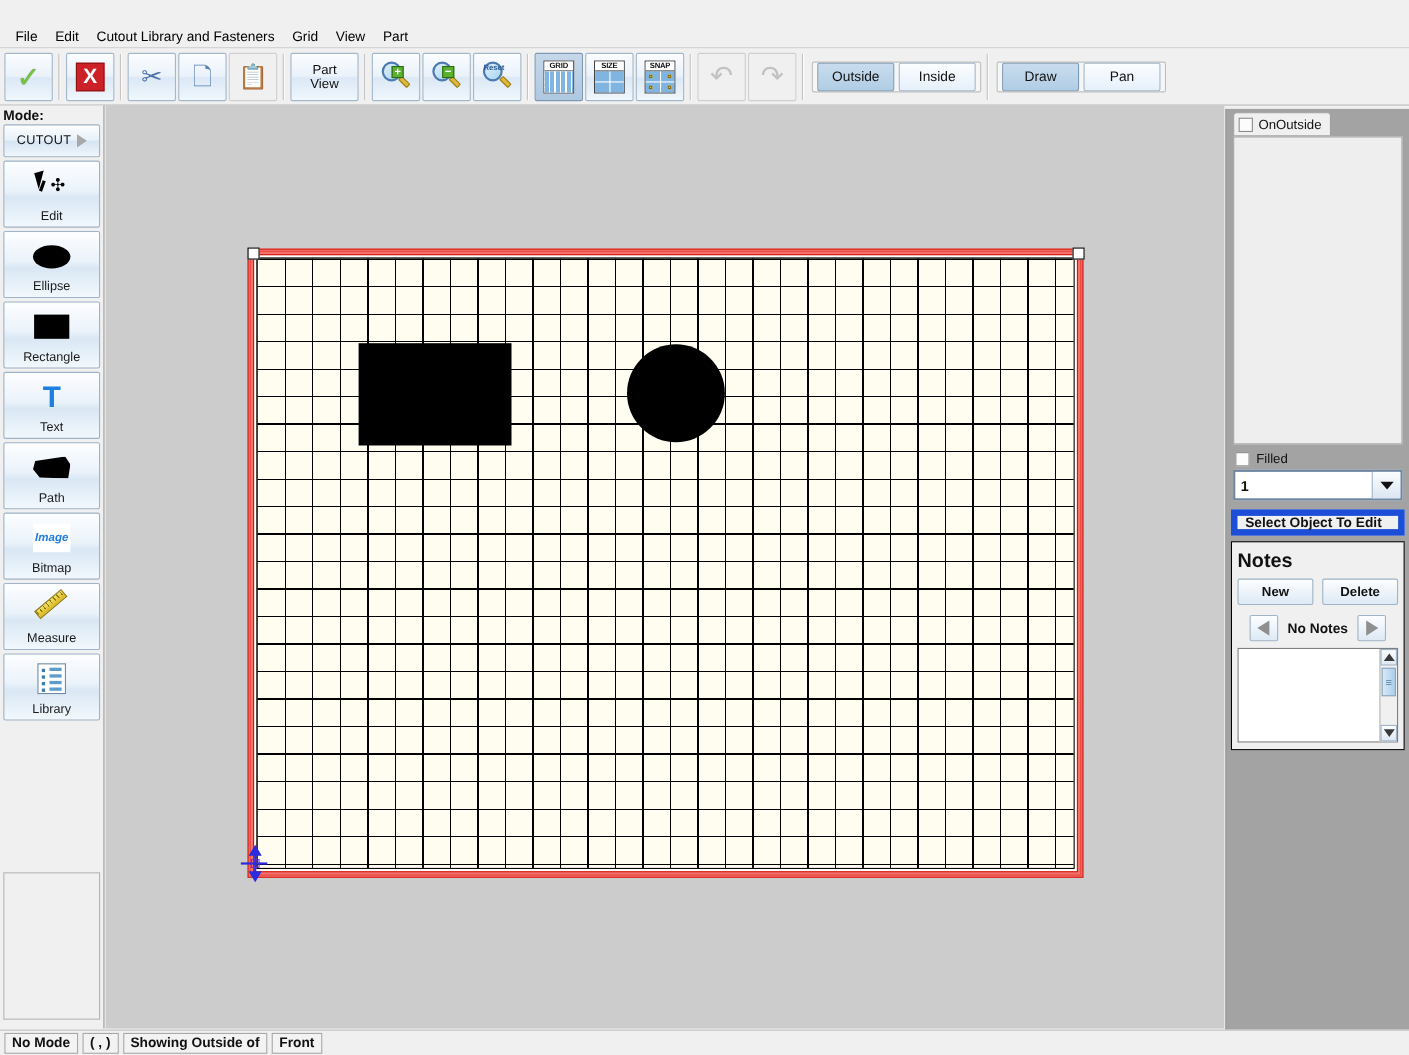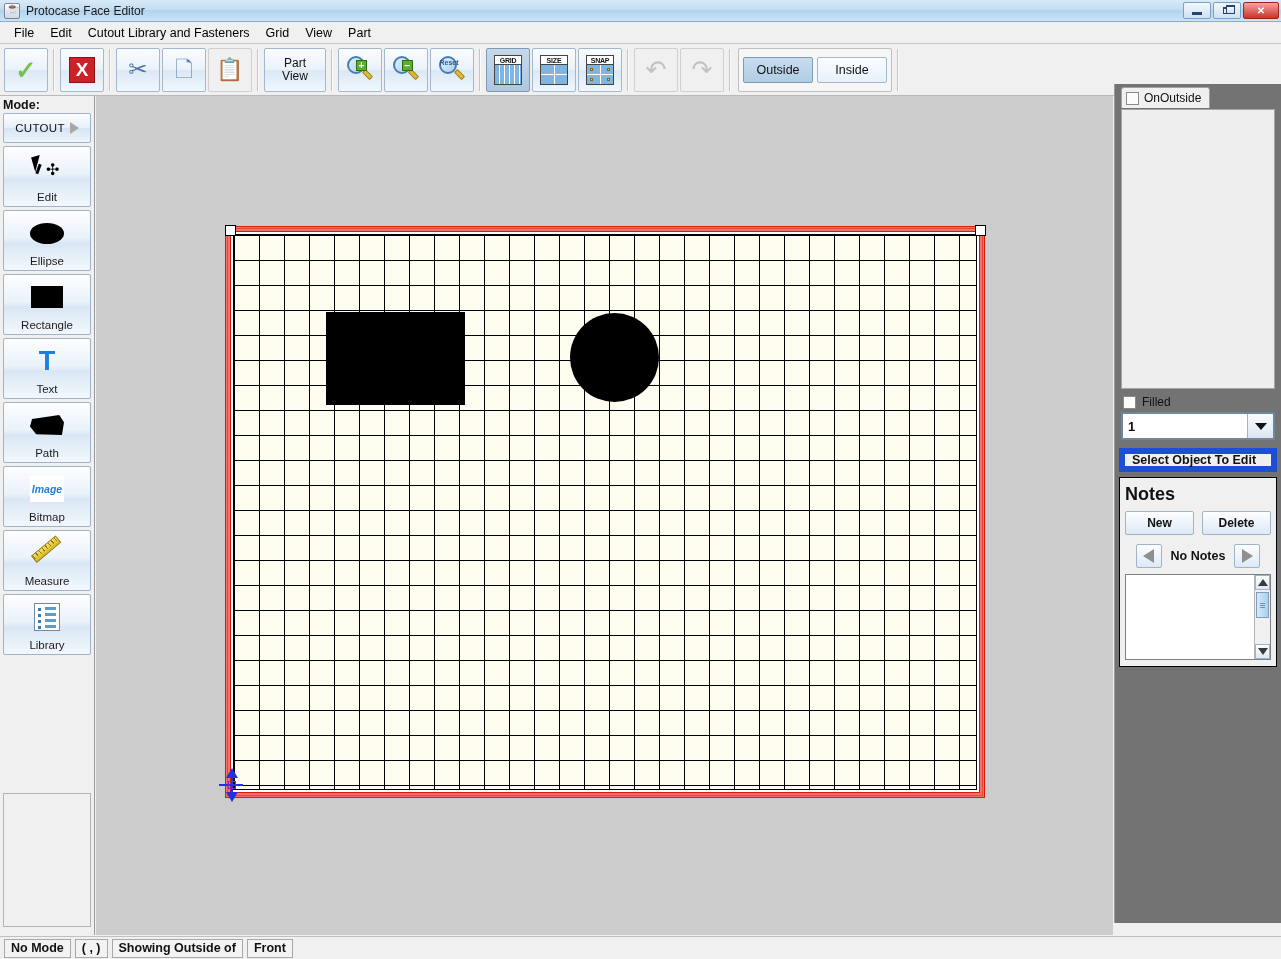--- a/index.html
+++ b/index.html
@@ -131,21 +131,21 @@
       repeating-linear-gradient(to right, #7fb5e0 0 4px, #fff 4px 5px),
       repeating-linear-gradient(to bottom, #7fb5e0 0 4px, #fff 4px 5px);
   }
   .gridbtn.dense .cells::before, .gridbtn.dense .cells::after { display: none; }
   .gridbtn.snap .cells { background: #7fb5e0; }
   .gridbtn.snap .dot {
     position:absolute; width: 3px; height:3px; background:#f2d23a; border:1px solid #8a6d06;
   }
   .toggle-group {
     display: flex; border: 1px solid #bfbfbf; border-radius: 2px; padding: 2px;
-    background: #f6f6f6; margin-left: 2px; height: 44px; align-items: center;
+    background: #f6f6f6; margin-left: 2px; height: 28px; align-items: center;
   }
   .tgl {
     height: 26px; min-width: 70px; padding: 0 12px; border: 1px solid #a3b8cc; border-radius: 2px;
     display: flex; align-items: center; justify-content: center; font-size: 12.5px; color: #111;
     background: linear-gradient(to bottom,#fbfdff,#e6f0fa);
     margin: 0 2px;
   }
   .tgl.on { background: linear-gradient(to bottom,#c9dcee,#b0cde5); border-color: #7d9ab5; }
 
   
@@ -271,22 +271,22 @@
     border-width: 0 6px 10px 6px; border-color: transparent transparent #2b2be0 transparent;
   }
   .origin .arr-dn {
     left: 11px; top: 22px;
     border-width: 10px 6px 0 6px; border-color: #2b2be0 transparent transparent transparent;
   }
   .origin .sq { position: absolute; left: 13px; top: 11px; width: 8px; height: 8px; border: 1px solid #6d2bd0; }
 
   
   .rightpanel {
-    position: absolute; left: 1114px; top: 84px; width: 167px; height: 839px;
-    background: #737373; border-left: 1px solid #9a9a9a;
+    position: absolute; left: 1114px; top: 99px; width: 167px; height: 839px;
+    background: #a3a3a3; border-left: 1px solid #9a9a9a;
   }
   .tabstrip { height: 25px; position: relative; }
   .tab {
     position: absolute; left: 6px; top: 3px; height: 21px; padding: 0 8px 0 4px;
     background: #f0f0f0; border: 1px solid #a0a0a0; border-bottom: none;
     border-radius: 3px 3px 0 0; display: flex; align-items: center; gap: 5px;
     font-size: 12px; color: #111;
   }
   .cb {
     width: 13px; height: 13px; border: 1px solid #8a8a8a; background: #fcfcfc;
@@ -370,33 +370,20 @@
     border: 1px solid #a8a8a8; background: #f3f3f3; height: 19px;
     display: flex; align-items: center; padding: 0 6px;
     font-size: 12.5px; font-weight: bold; color: #111;
   }
 </style>
 </head>
 <body>
 
 <div id="app">
 
-  <div class="titlebar">
-    <div class="title-icon"></div>
-    <div class="title-text">Protocase Face Editor</div>
-    <div class="win-btns">
-      <div class="win-btn">
-          <div class="mini-bar"></div>
-        </div>
-      <div class="win-btn">
-          <div class="mini-sq"></div>
-        </div>
-      <div class="win-btn close">✕</div>
-    </div>
-  </div>
 
   <div class="menubar">
     <div class="menu-item">File</div>
     <div class="menu-item">Edit</div>
     <div class="menu-item">Cutout Library and Fasteners</div>
     <div class="menu-item">Grid</div>
     <div class="menu-item">View</div>
     <div class="menu-item">Part</div>
   </div>
 
@@ -477,20 +464,24 @@
     </div>
     <div class="tbtn flat">
       <span class="g-undo">↷</span>
     </div>
     <div class="tsep"></div>
     <div class="toggle-group">
       <div class="tgl on">Outside</div>
       <div class="tgl">Inside</div>
     </div>
     <div class="tsep"></div>
+    <div class="toggle-group">
+      <div class="tgl on">Draw</div>
+      <div class="tgl">Pan</div>
+    </div>
   </div>
 
   <div class="sidebar">
     <div class="mode-label">Mode:</div>
     <div class="mode-btn">
       <span>CUTOUT</span>
       <span class="arrow"></span>
     </div>
 
     <div class="tool">

